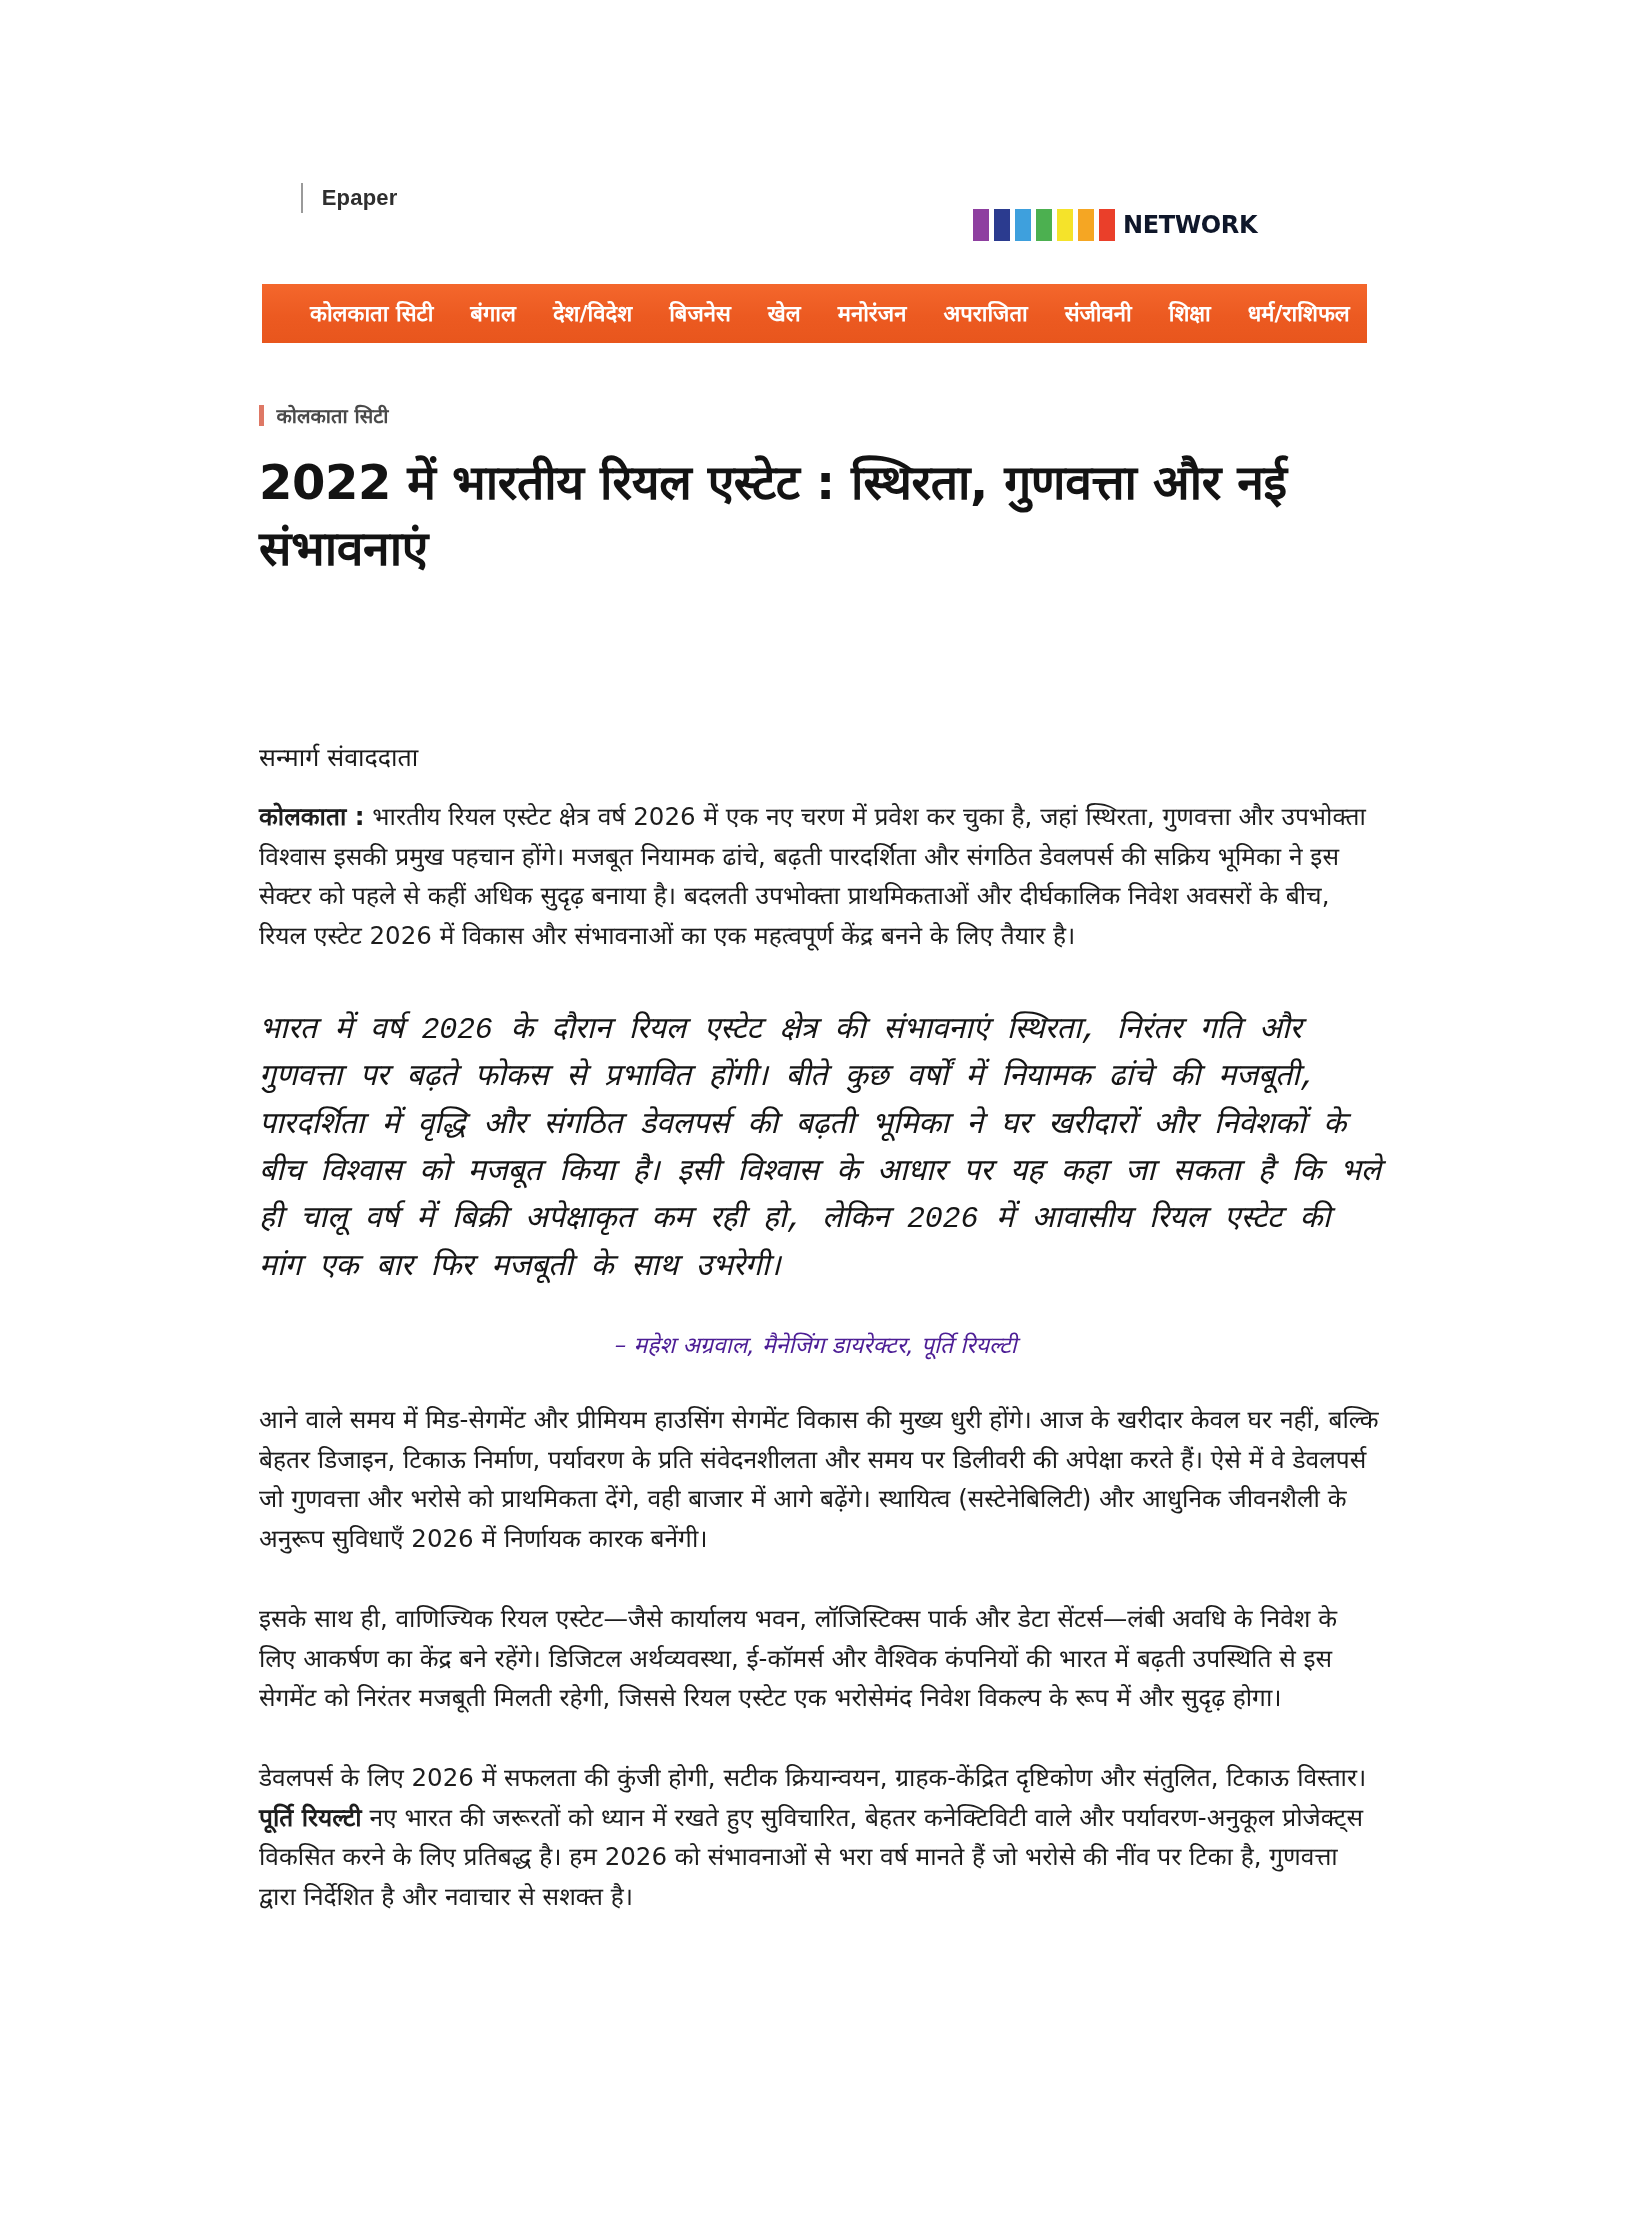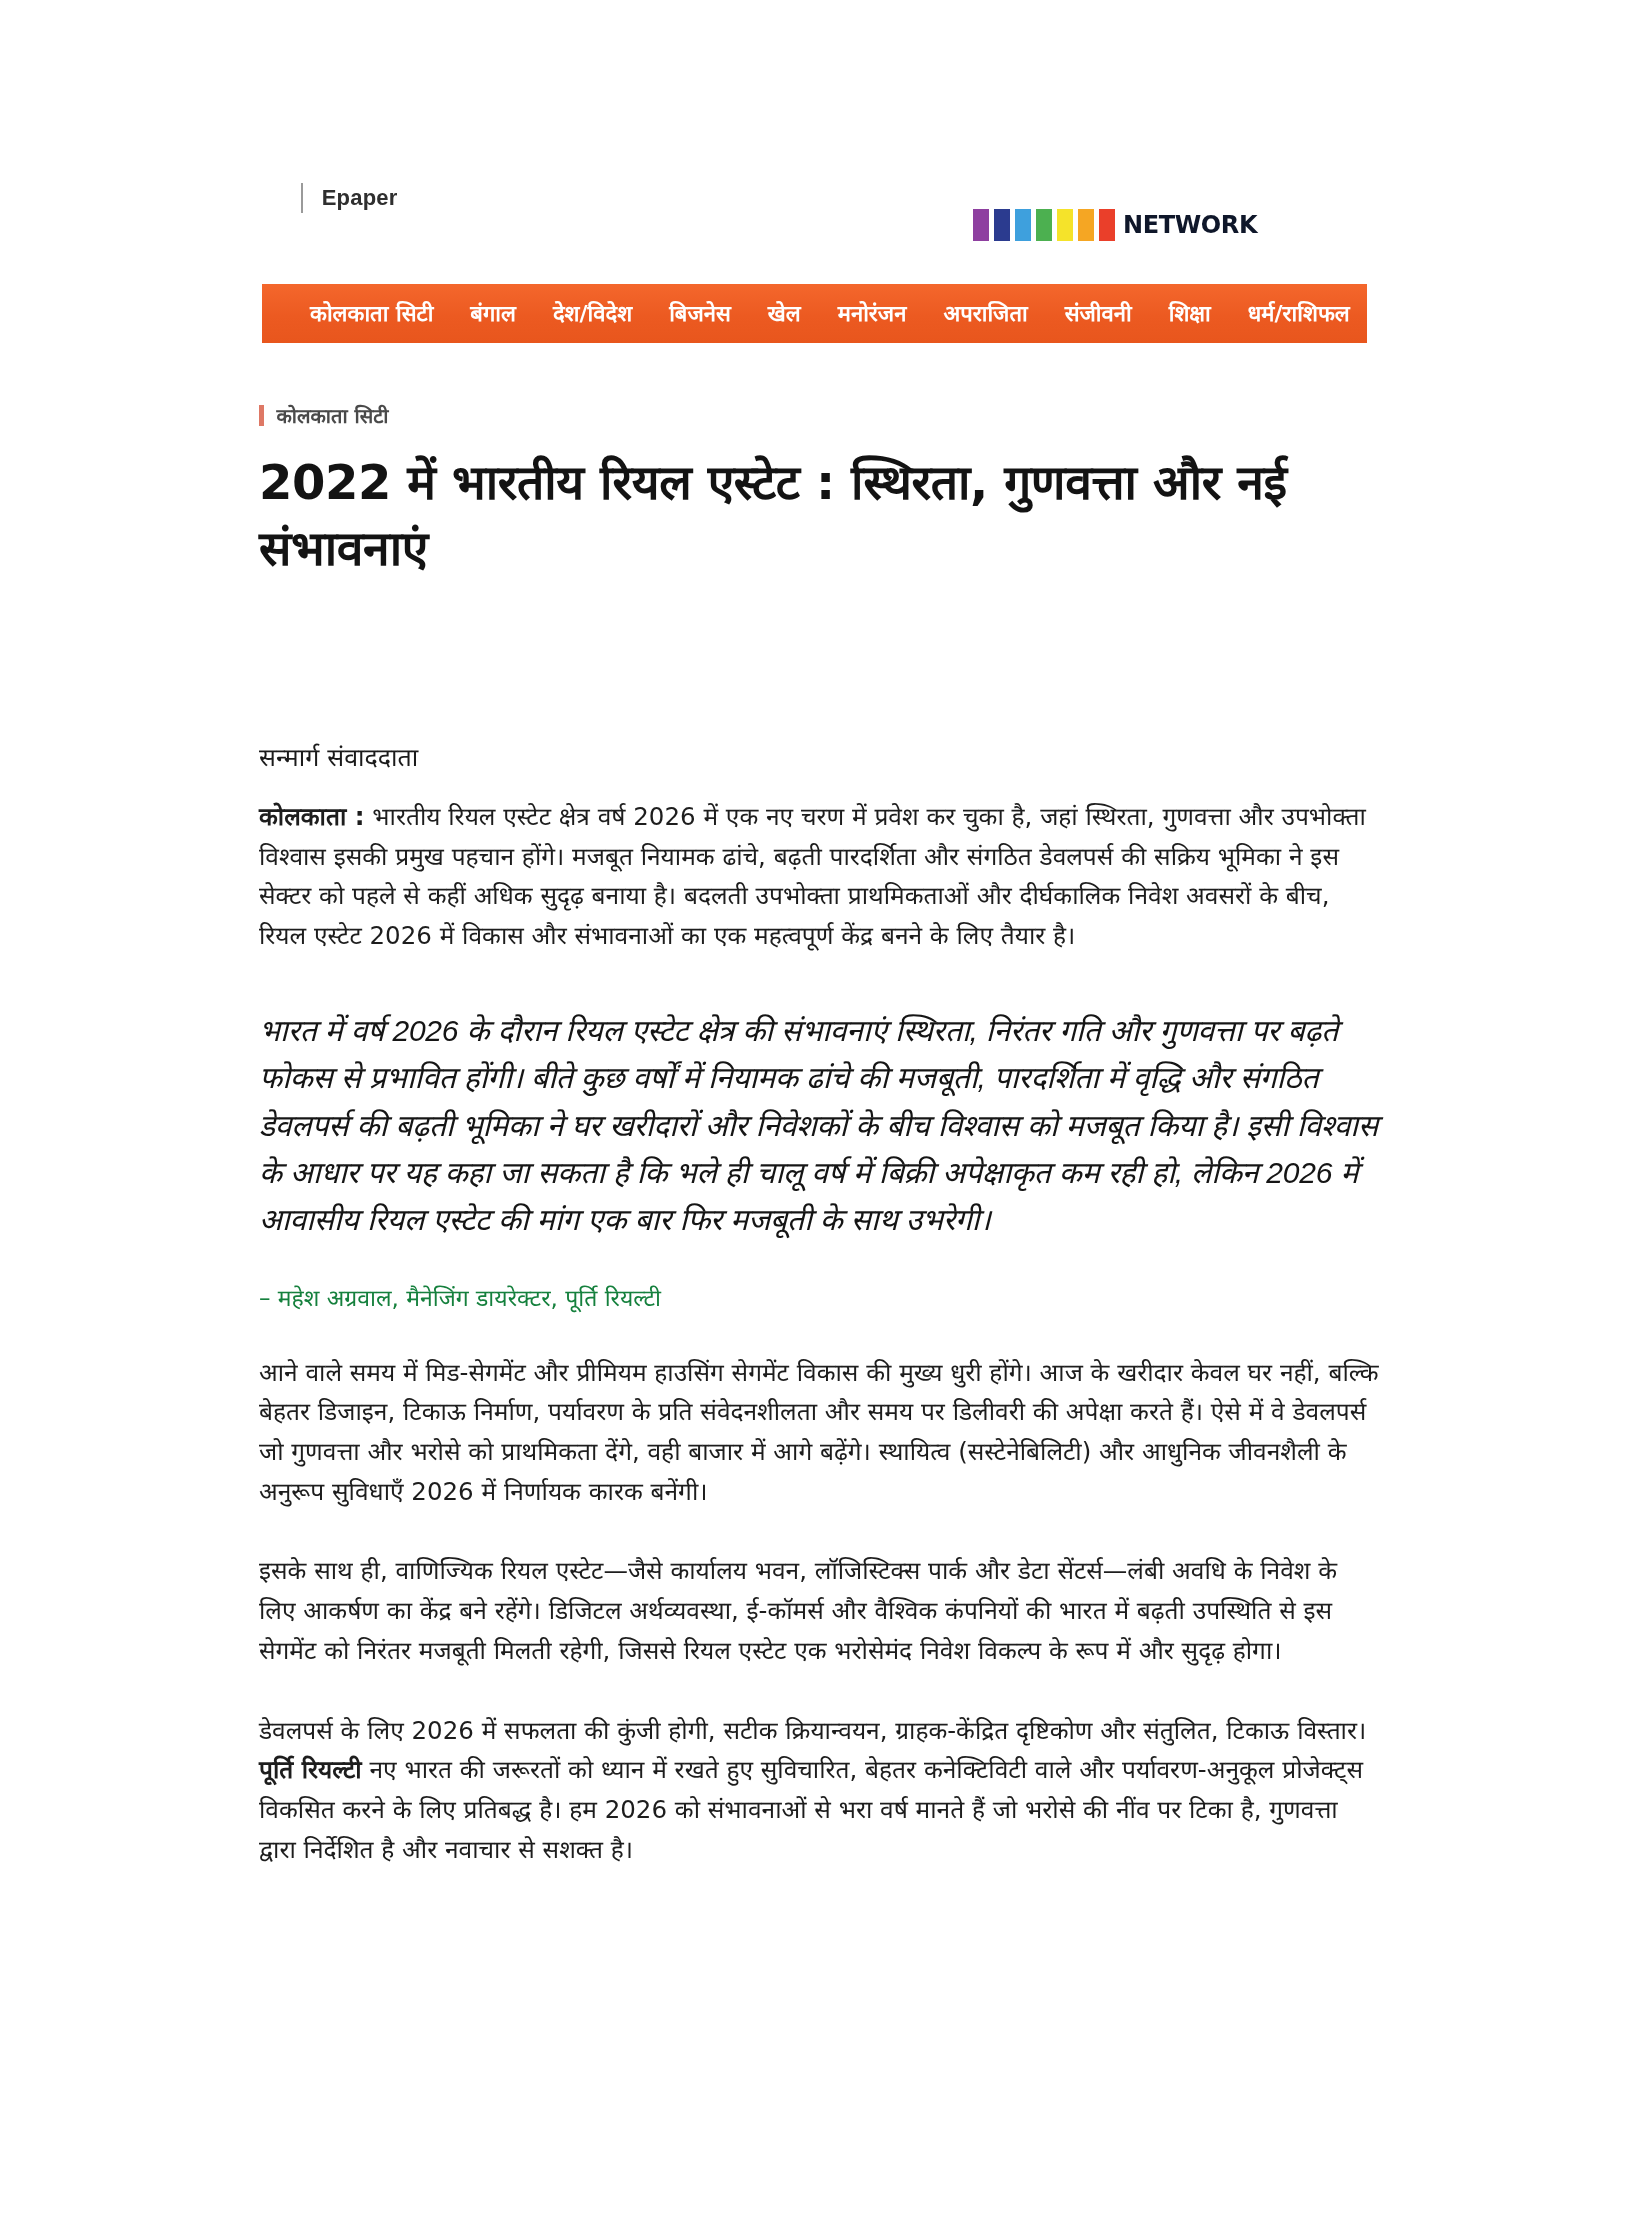--- a/index.html
+++ b/index.html
@@ -180,34 +180,35 @@
     font-family: "DejaVu Sans", sans-serif;
     font-size: 24.5px;
     line-height: 1.62;
     color: #1d1d1d;
     margin-top: 24.5px;
     text-align: left;
   }
   .body-text b { font-weight: 700; }
 
   .pull-quote {
-    font-family: Liberation Sans, sans-serif;
+    font-family: Liberation Mono, monospace;
     font-size: 30px;
     font-style: italic;
     line-height: 1.58;
     color: #151515;
     margin-top: 51px;
     letter-spacing: -0.2px;
   }
 
   .quote-attribution {
     font-family: "DejaVu Sans", sans-serif;
     font-size: 23px;
-    color: #15803d;
-    text-align: left;
+    font-style: italic;
+    color: #4c1d95;
+    text-align: center;
     margin-top: 37px;
     padding-right: 8.7px;
   }
 
   .para-gap { margin-top: 40px; }
 </style>
 </head>
 <body>
 
 <div class="page">

